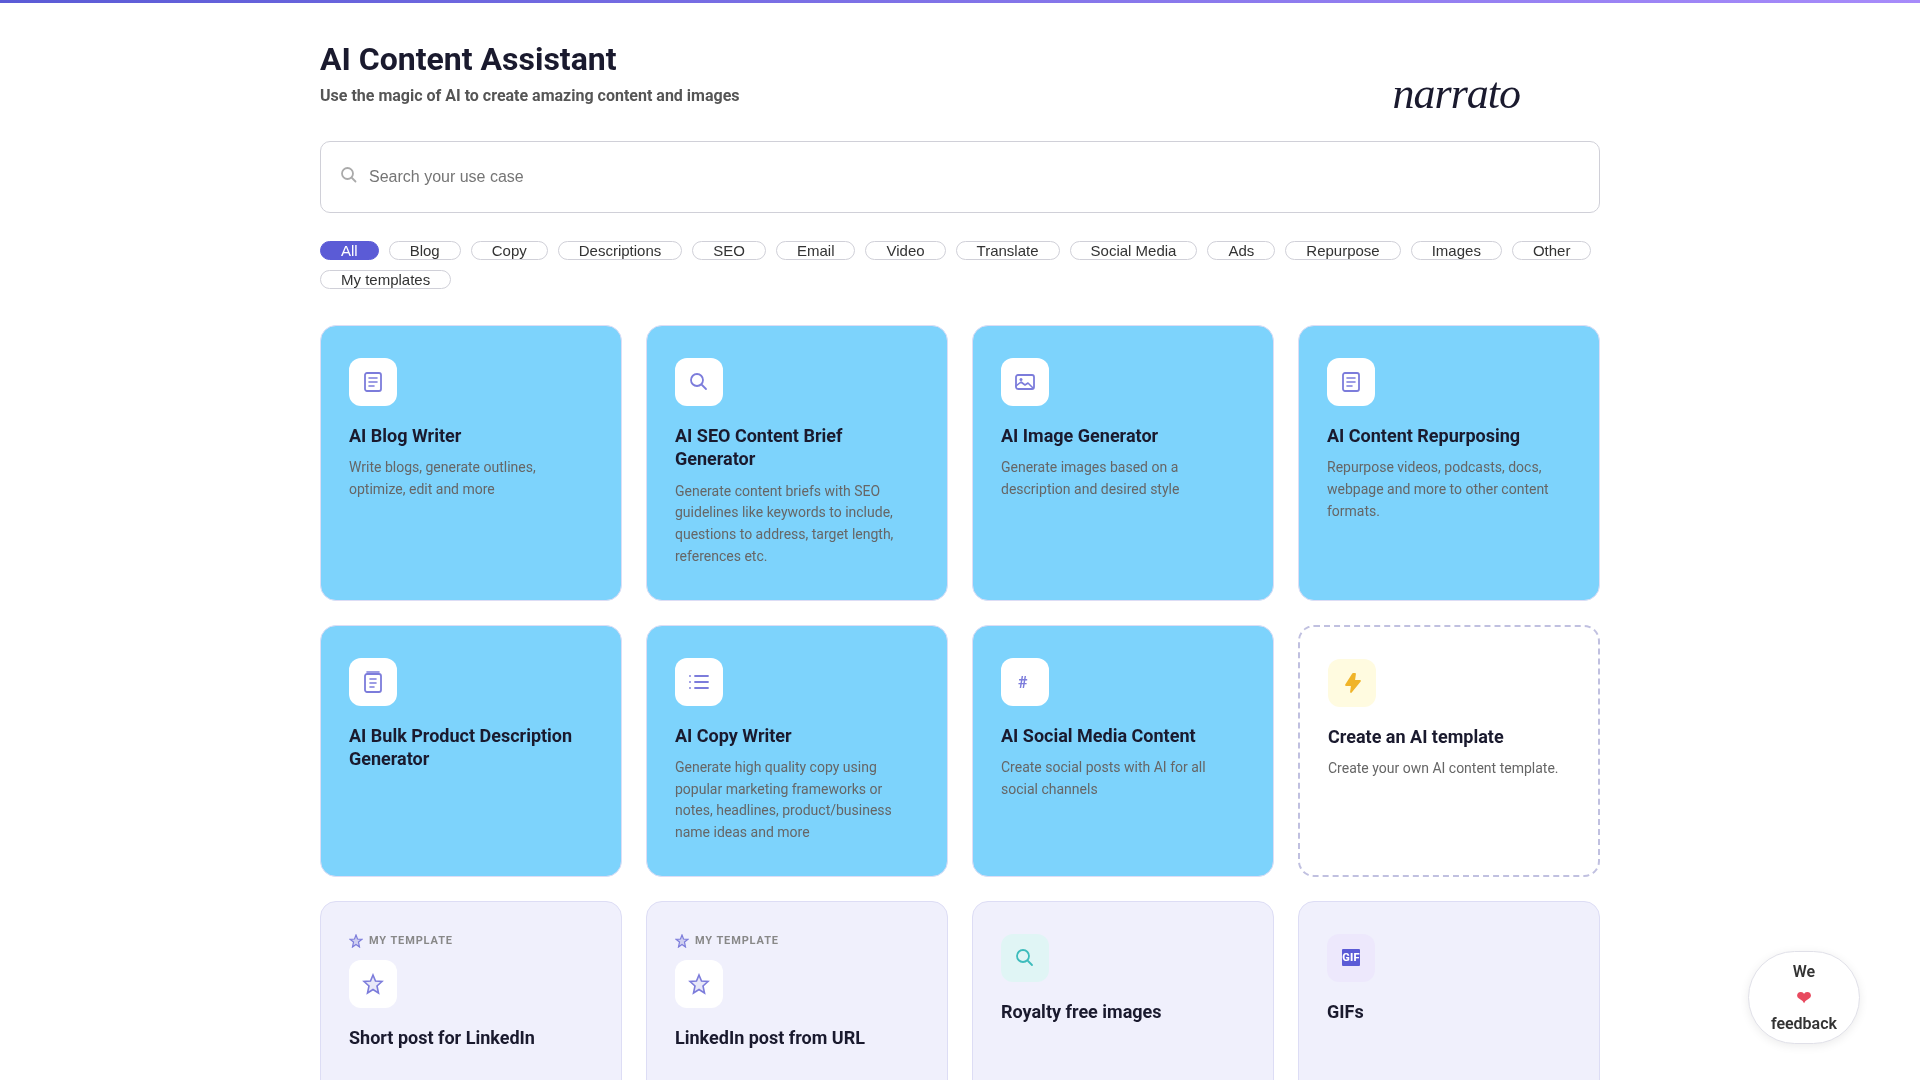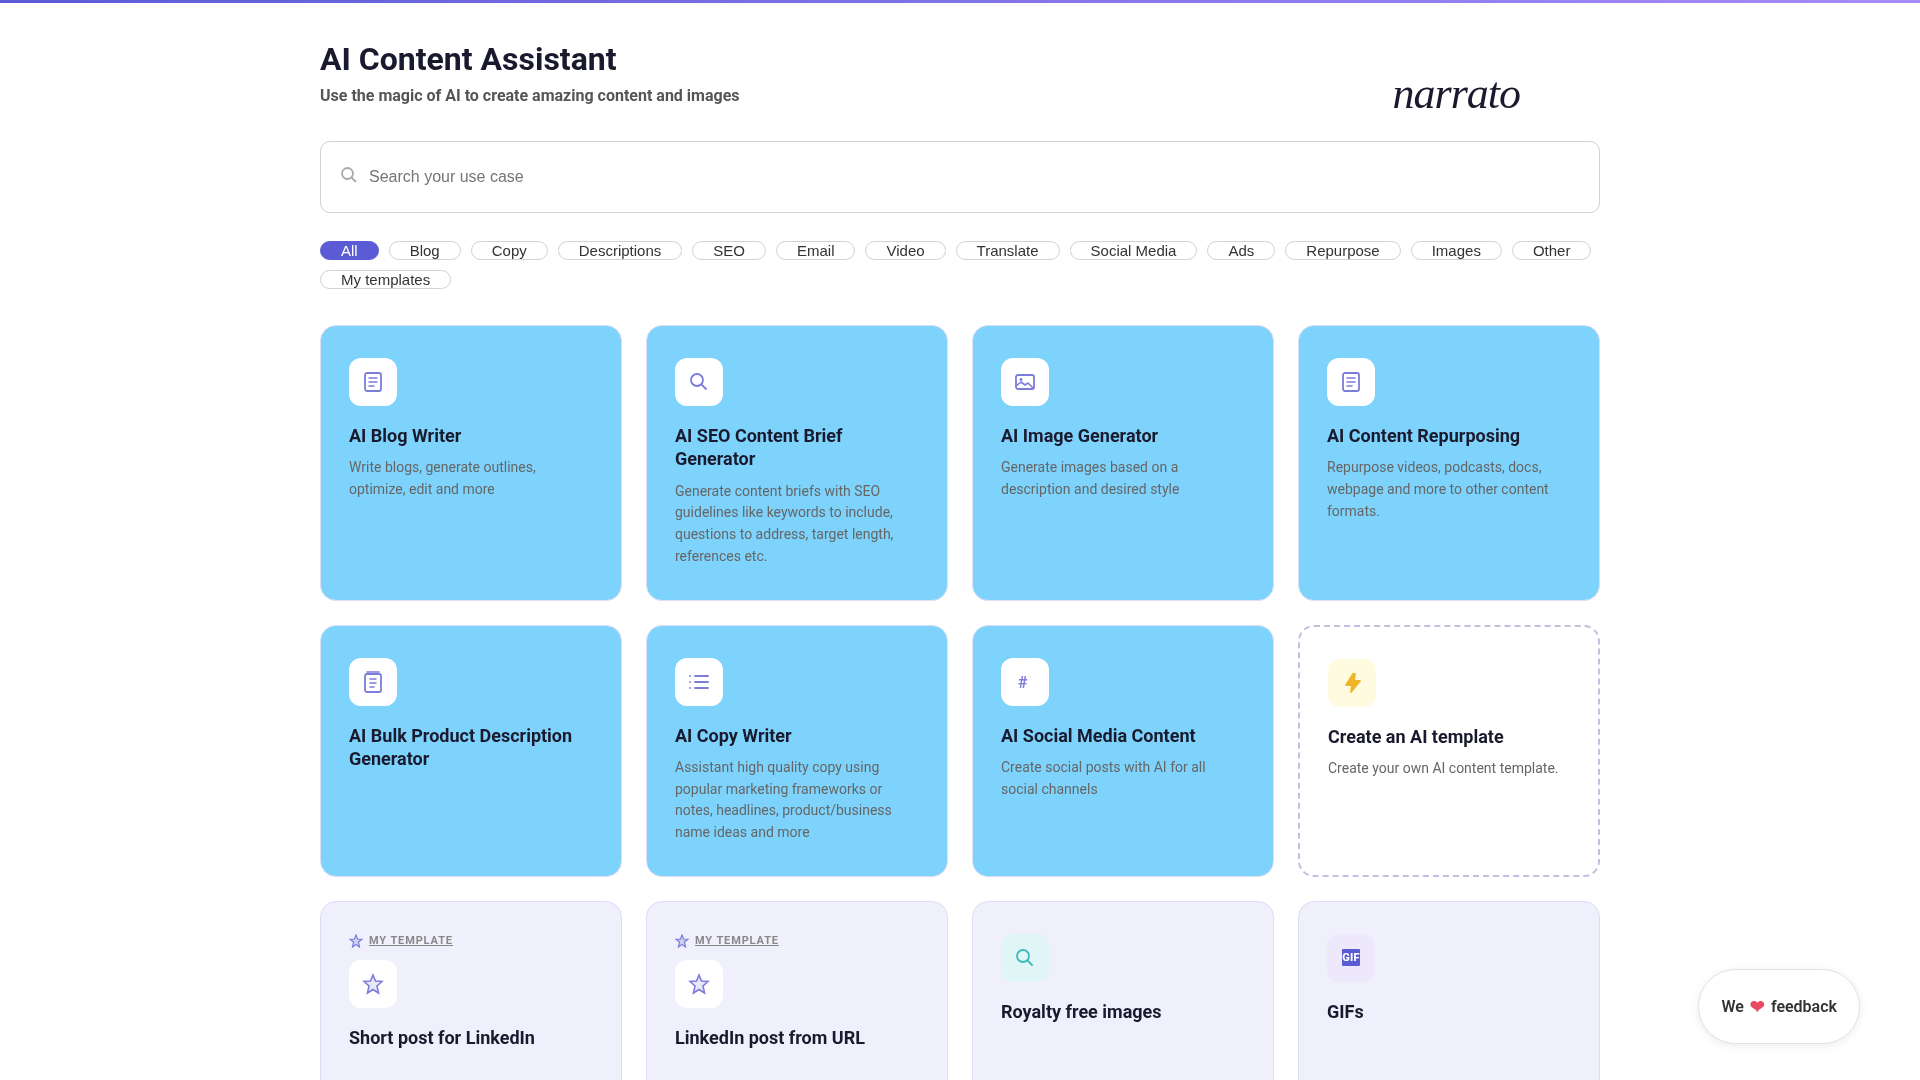--- a/index.html
+++ b/index.html
@@ -151,39 +151,39 @@
 
     .my-template-label {
       font-size: 11px;
       font-weight: 700;
       letter-spacing: 0.08em;
       color: #888;
       margin-bottom: 12px;
       display: flex;
       align-items: center;
       gap: 6px;
-      text-decoration: underline;
     }
 
     .feedback-btn {
       position: fixed;
       bottom: 36px;
       right: 60px;
       background: #fff;
       border: 1.5px solid #e0e0e8;
       border-radius: 999px;
-      padding: 26px 22px;
+      padding: 10px 22px;
       font-size: 16px;
       font-weight: 600;
       color: #333;
       cursor: pointer;
       display: flex;
       align-items: center;
       gap: 6px;
       box-shadow: 0 2px 10px rgba(0,0,0,0.08);
+      flex-direction: column;
     }
 
     .heart-icon {
       color: #e84a5f;
       font-size: 18px;
     }
 
     .top-bar-line {
       width: 100%;
       height: 3px;
@@ -288,21 +288,21 @@
   </div>
           <div class="card-title">AI Bulk Product Description Generator</div>
         </div>
         <div class="card">
           <div class="card-icon-wrap" style="background:#fff">
     <svg width="24" height="24" viewBox="0 0 24 24" fill="none">
       <path d="M8 6h13M8 12h13M8 18h13M3 6h.01M3 12h.01M3 18h.01" stroke="#7c7cdb" stroke-width="1.8" stroke-linecap="round"></path>
     </svg>
   </div>
           <div class="card-title">AI Copy Writer</div>
-          <div class="card-desc">Assistant high quality copy using popular marketing frameworks or notes, headlines, product/business name ideas and more</div>
+          <div class="card-desc">Generate high quality copy using popular marketing frameworks or notes, headlines, product/business name ideas and more</div>
         </div>
         <div class="card">
           <div class="card-icon-wrap" style="background:#fff">
     <svg width="24" height="24" viewBox="0 0 24 24" fill="none">
       <text x="5" y="18" font-size="16" font-weight="bold" fill="#7c7cdb">#</text>
     </svg>
   </div>
           <div class="card-title">AI Social Media Content</div>
           <div class="card-desc">Create social posts with AI for all social channels</div>
         </div>

